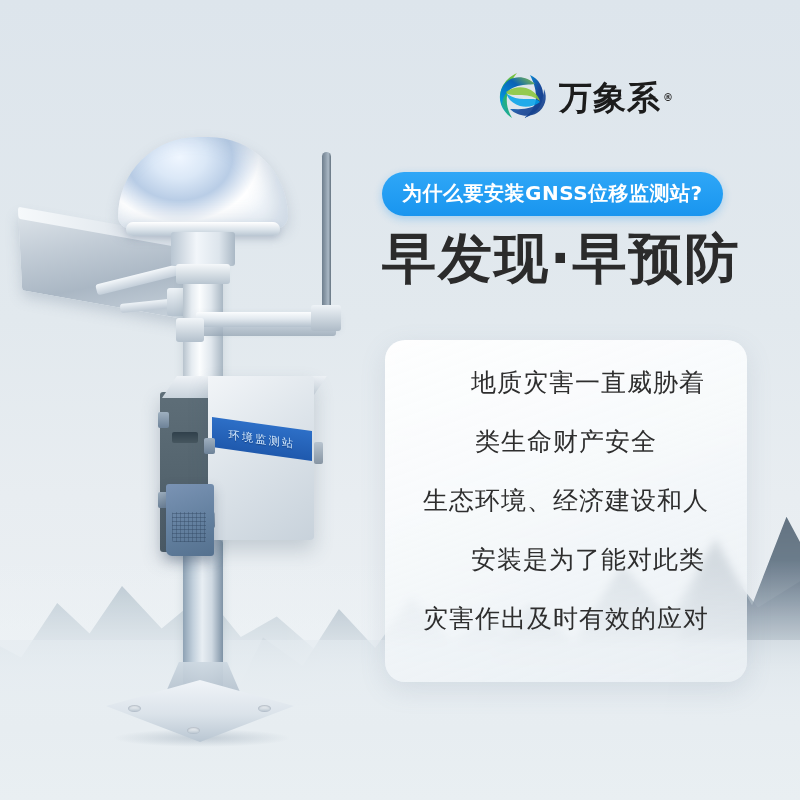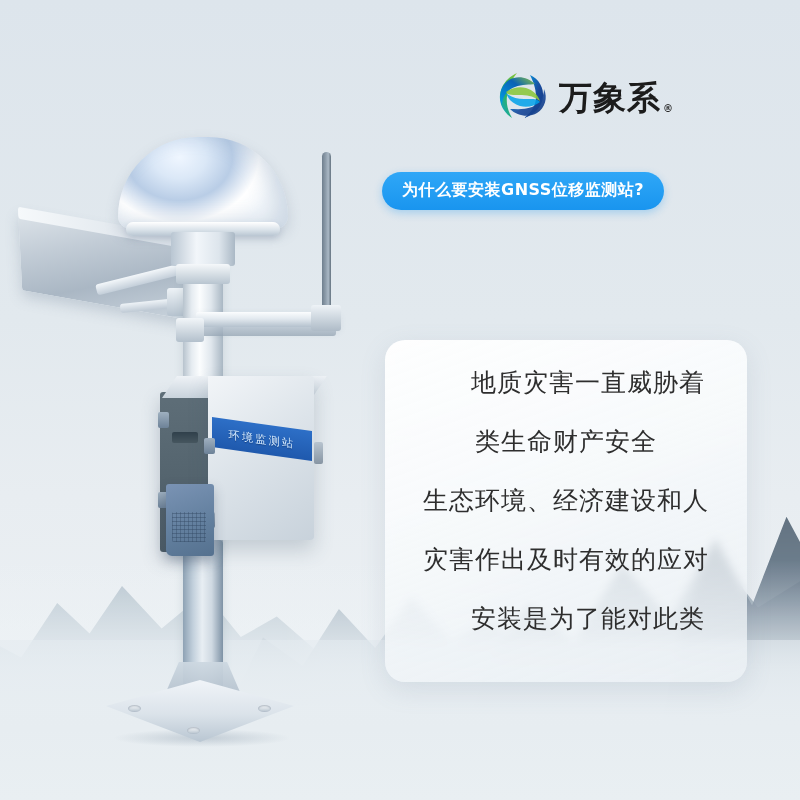--- a/index.html
+++ b/index.html
@@ -232,36 +232,36 @@
     border-radius:50%;
   }
 
   
   .brand{
     position:absolute;left:497px;top:68px;width:170px;height:58px;
     display:flex;align-items:center;gap:10px;
   }
   .brand-mark{position:relative;width:52px;height:52px;flex:0 0 52px;}
   .brand-text{
-    position:relative;display:flex;align-items:flex-end;
+    position:relative;display:flex;align-items:center;
     font-family:"DejaVu Sans","Liberation Sans",sans-serif;
     font-weight:bold;font-size:33px;color:#1c1c1c;letter-spacing:1px;
     line-height:1;white-space:nowrap;
   }
   .reg{
     font-size:10px;font-weight:bold;color:#2a2a2a;
     margin-left:2px;margin-top:1px;
   }
 
   
   .badge{
     position:absolute;left:382px;top:172px;
     padding:8px 20px 9px;border-radius:22px;
     background:linear-gradient(180deg,#2fa7f7 0%,#1995ef 100%);
-    color:#ffffff;font-size:16px;font-weight:bold;letter-spacing:.5px;
+    color:#ffffff;font-size:20px;font-weight:bold;letter-spacing:.5px;
     font-family:"DejaVu Sans","Liberation Sans",sans-serif;
     white-space:nowrap;
     box-shadow:0 3px 8px rgba(25,149,239,.30);
   }
   .headline{
     position:absolute;left:382px;top:228px;
     font-family:"DejaVu Sans","Liberation Sans",sans-serif;
     font-weight:bold;font-size:54px;color:#2b2b2b;letter-spacing:2px;
     white-space:nowrap;line-height:1.15;
   }
@@ -374,24 +374,25 @@
         <path d="M43 31c-5 4-13 6-20 4-7-2-12-7-14-13 5 4 11 6 18 6 7 0 13-1 16 3z" fill="#00a0e9" opacity=".85"></path>
       </svg>
     </div>
     <div class="brand-text">
       <span>万象系</span>
       <span class="reg">®</span>
     </div>
   </div>
 
   <div class="badge">为什么要安装GNSS位移监测站?</div>
+  <div class="headline">早发现·早预防</div>
 
   <div class="card">
     <div class="card-body">
       <p class="card-line indent">地质灾害一直威胁着</p>
       <p class="card-line">类生命财产安全</p>
       <p class="card-line">生态环境、经济建设和人</p>
+      <p class="card-line indent">安装是为了能对此类</p>
       <p class="card-line">灾害作出及时有效的应对</p>
-      <p class="card-line indent">安装是为了能对此类</p>
     </div>
   </div>
 
 </div>
 
 </body></html>

